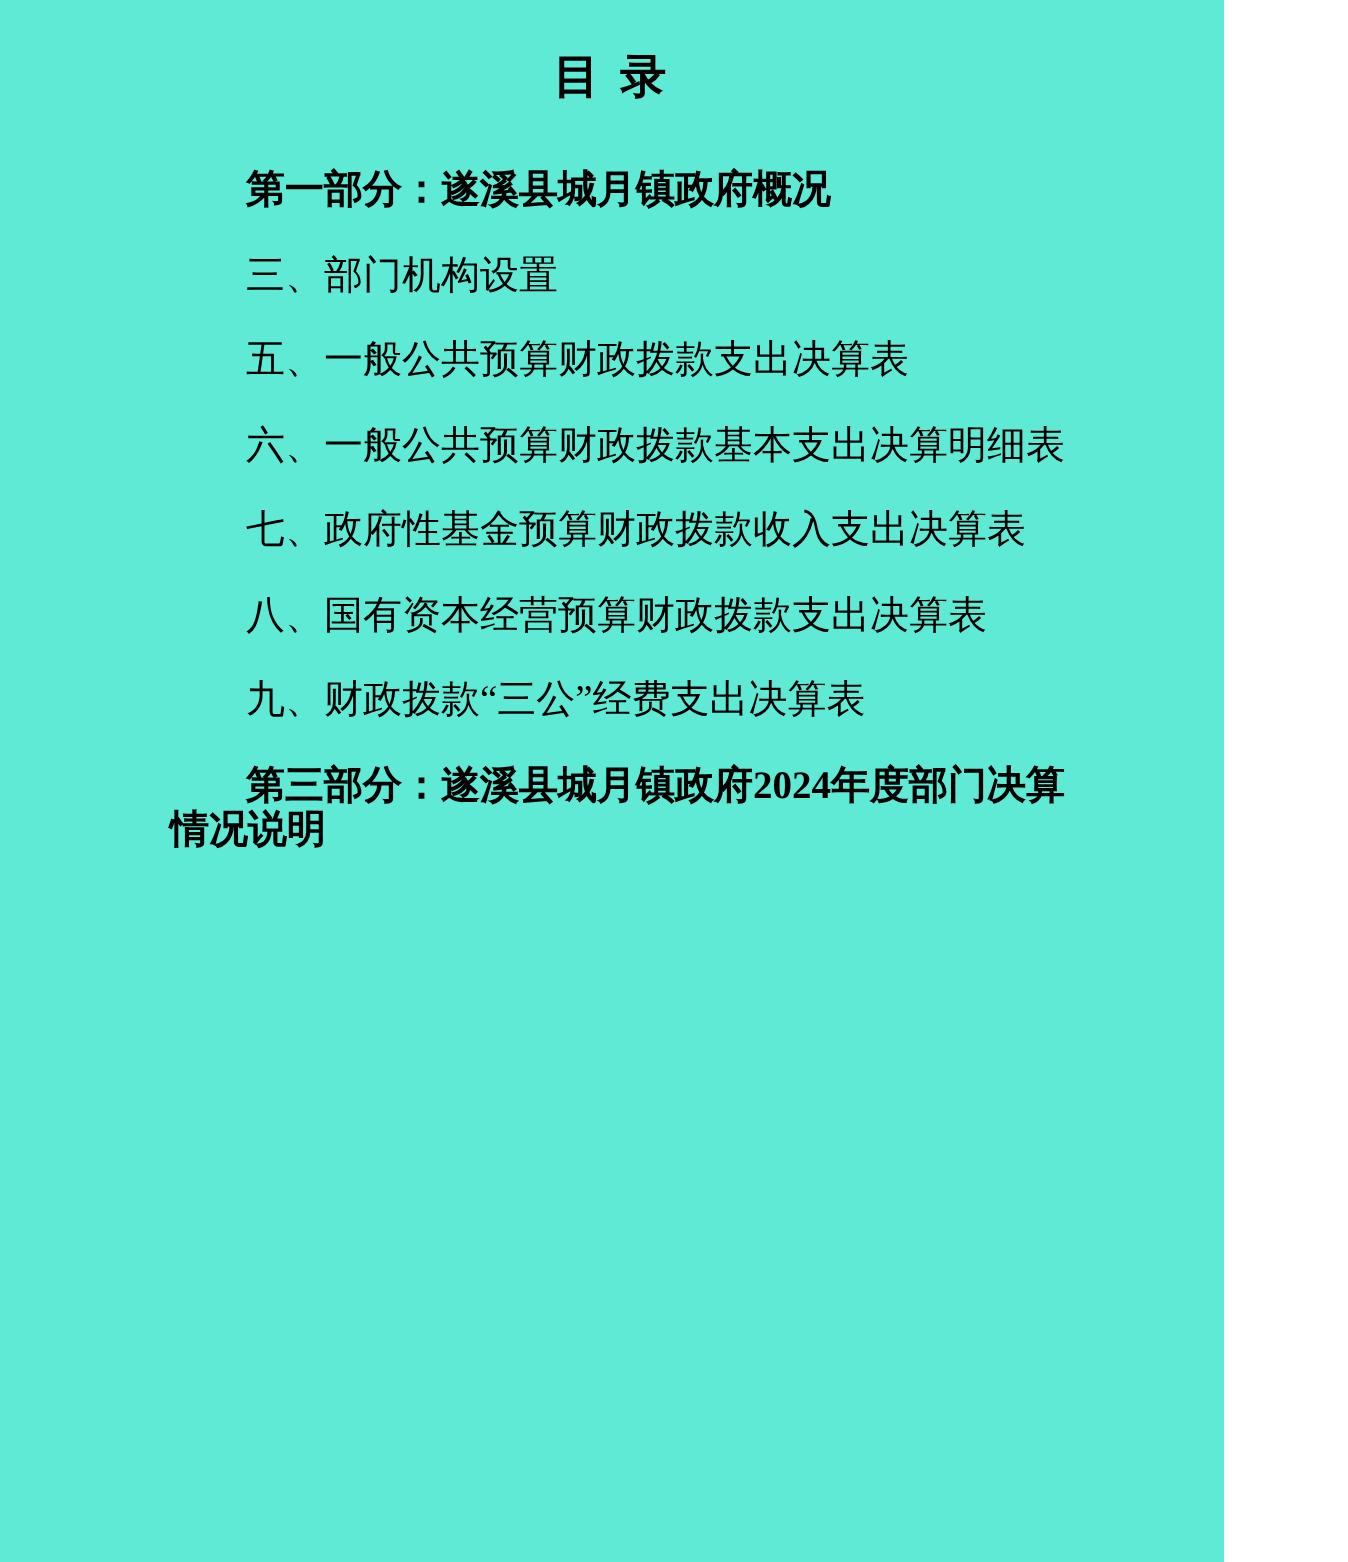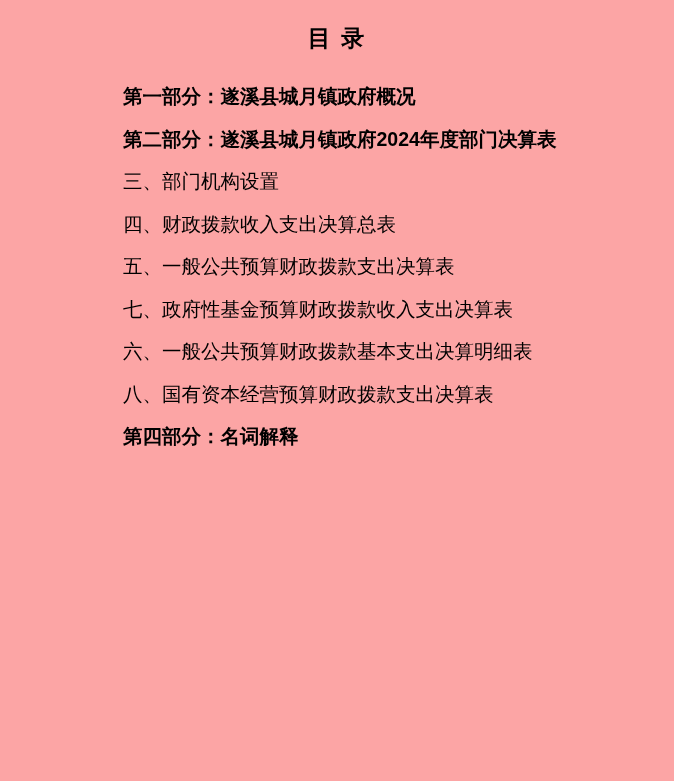--- a/index.html
+++ b/index.html
@@ -9,58 +9,58 @@
   }
   body {
     width: 674px;
     height: 781px;
     overflow: hidden;
     font-family: "Liberation Sans", sans-serif;
     color: #000000;
   }
   .page {
     box-sizing: border-box;
-    width: 674px;
+    width: 612px;
     height: 781px;
     padding-top: 24px;
-    background: #fca5a5;
+    background: #5eead4;
   }
   .doc-title {
     margin: 0 0 33px 0;
     text-align: center;
     font-size: 23px;
     line-height: 28px;
     font-weight: bold;
     letter-spacing: 2px;
   }
   .content {
     padding-left: 85px;
     padding-right: 70px;
+    font-family: Liberation Serif, serif;
   }
   .entry {
     margin: 0 0 20.5px 0;
     font-size: 19.5px;
     line-height: 22px;
     text-indent: 38px;
     font-weight: normal;
     word-break: break-all;
   }
   .entry.part {
     font-weight: bold;
   }
 </style>
 </head>
 <body>
 
 <div class="page">
   <h1 class="doc-title">目 录</h1>
   <div class="content">
     <p class="entry part">第一部分：遂溪县城月镇政府概况</p>
-    <p class="entry part">第二部分：遂溪县城月镇政府2024年度部门决算表</p>
     <p class="entry">三、部门机构设置</p>
-    <p class="entry">四、财政拨款收入支出决算总表</p>
     <p class="entry">五、一般公共预算财政拨款支出决算表</p>
+    <p class="entry">六、一般公共预算财政拨款基本支出决算明细表</p>
     <p class="entry">七、政府性基金预算财政拨款收入支出决算表</p>
-    <p class="entry">六、一般公共预算财政拨款基本支出决算明细表</p>
     <p class="entry">八、国有资本经营预算财政拨款支出决算表</p>
-    <p class="entry part">第四部分：名词解释</p>
+    <p class="entry">九、财政拨款“三公”经费支出决算表</p>
+    <p class="entry part">第三部分：遂溪县城月镇政府2024年度部门决算情况说明</p>
   </div>
 </div>
 
 </body></html>

